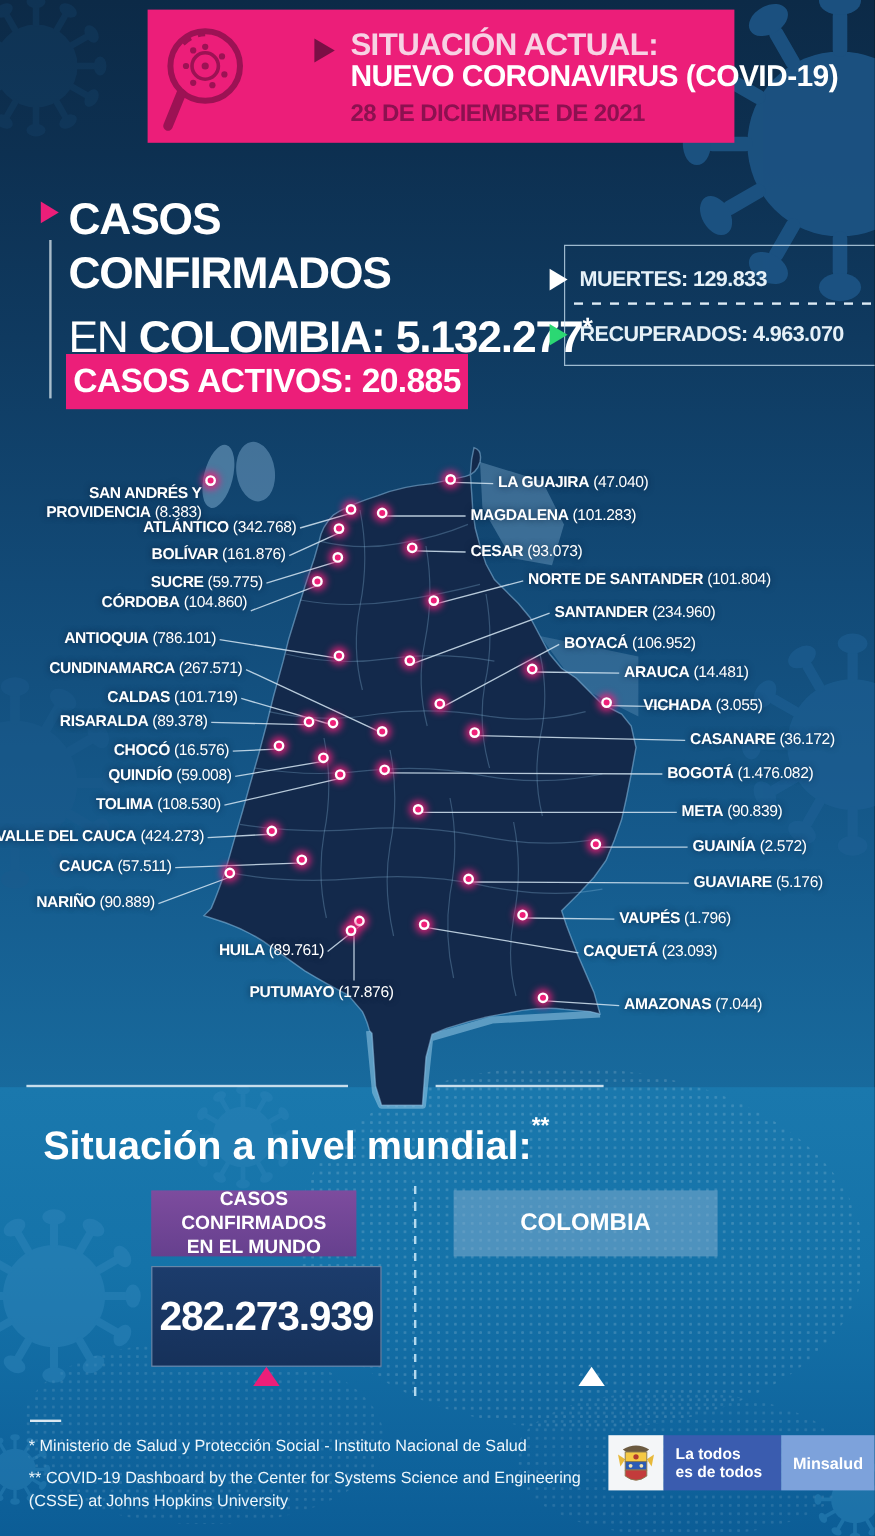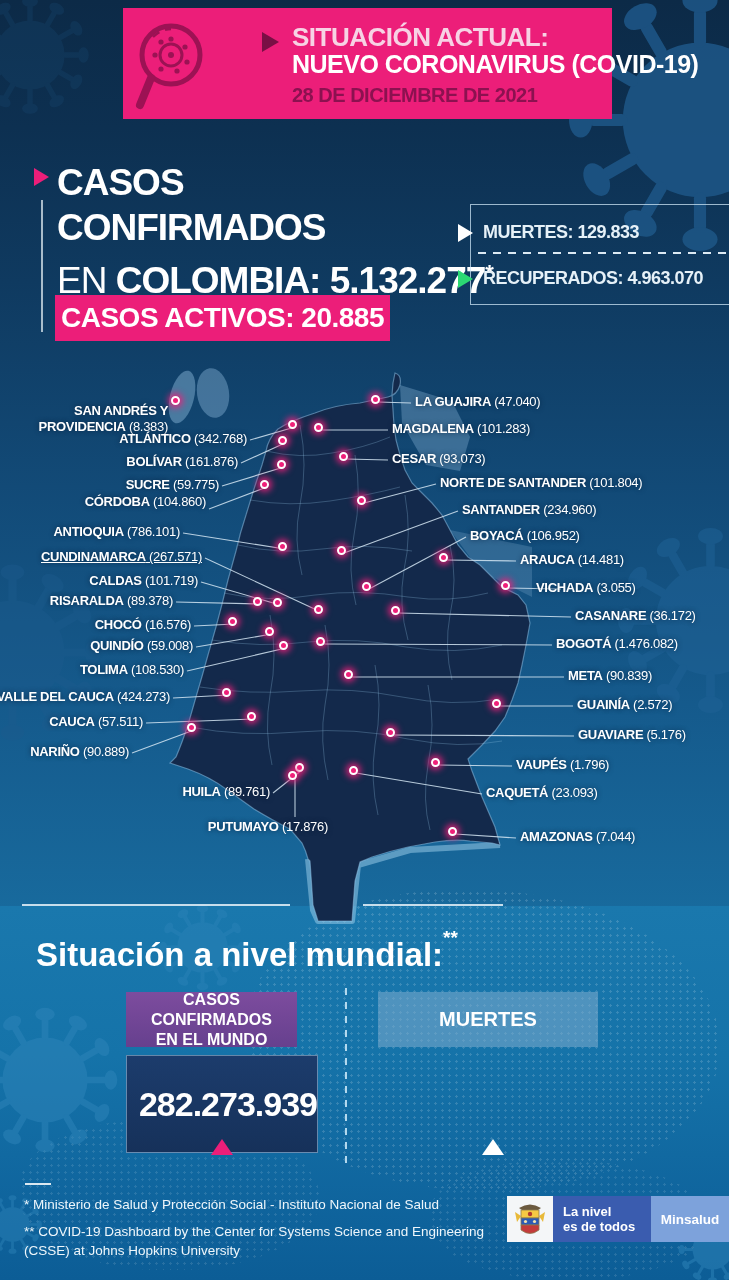--- a/index.html
+++ b/index.html
@@ -44,21 +44,21 @@
   #world-title { left:36px; top:936px; font-size:33px; font-weight:700; color:#fff; }
   #world-title sup { font-size:19px; position:relative; top:-10px; }
   .stat-header { display:flex; flex-direction:column; align-items:center; justify-content:center;
                  color:#fff; font-weight:700; text-align:center; }
   #cases-header { left:126px; top:992px; width:171px; height:55px; font-size:16px; line-height:20px;
                   background:linear-gradient(180deg,#7d4c9e,#66408e); }
   #deaths-header { left:378px; top:992px; width:220px; height:55px; font-size:20px;
                   background:rgba(125,172,206,.55); }
   .stat-body { background:linear-gradient(180deg,#1c3c6c,#16315a); border:1px solid rgba(170,205,235,.55);
                display:flex; align-items:center; justify-content:center; }
-  #cases-body { left:126px; top:1055px; width:192px; height:98px;justify-content:flex-end; }
+  #cases-body { left:126px; top:1055px; width:192px; height:84px; }
   #deaths-body { left:395px; top:1055px; width:197px; height:90px; }
   .stat-number { font-size:34px; font-weight:700; color:#fff; letter-spacing:-1px; }
   .tri-up { width:0; height:0; border-left:11px solid transparent; border-right:11px solid transparent; }
   #world-vdash { left:345px; top:988px; width:2px; height:182px;
                  background:repeating-linear-gradient(180deg,rgba(195,228,246,.9) 0 7px,transparent 7px 14px); }
   
   .foot-note { font-size:13.5px; color:#eef6fb; line-height:19px; }
   .logo-box { display:flex; align-items:center; color:#fff; }
   #logo-escudo { left:507px; top:1196px; width:46px; height:46px; background:#f4f6f8; justify-content:center; }
   #logo-salud { left:553px; top:1196px; width:98px; height:46px; background:#3a5caf; padding-left:10px;
@@ -248,21 +248,21 @@
       <div class="dept-label dept-left" style="right: 482px; top: 431px;"><b>ATLÁNTICO</b><span>&nbsp;(342.768)</span></div>
       <div class="map-dot" style="left: 278px; top: 436px;"></div>
       <div class="dept-label dept-left" style="right: 491px; top: 454px;"><b>BOLÍVAR</b><span>&nbsp;(161.876)</span></div>
       <div class="map-dot" style="left: 277px; top: 460px;"></div>
       <div class="dept-label dept-left" style="right: 510px; top: 477px;"><b>SUCRE</b><span>&nbsp;(59.775)</span></div>
       <div class="map-dot" style="left: 260px; top: 480px;"></div>
       <div class="dept-label dept-left" style="right: 523px; top: 494px;"><b>CÓRDOBA</b><span>&nbsp;(104.860)</span></div>
       <div class="map-dot" style="left: 278px; top: 542px;"></div>
       <div class="dept-label dept-left" style="right: 549px; top: 524px; text-align: right;"><b>ANTIOQUIA</b><span>&nbsp;(786.101)</span></div>
       <div class="map-dot" style="left: 314px; top: 605px;"></div>
-      <div class="dept-label dept-left" style="right: 527px; top: 549px; text-decoration: underline;"><b>CUNDINAMARCA</b><span>&nbsp;(267.571)</span></div>
+      <div class="dept-label dept-left" style="right: 527px; top: 549px;"><b>CUNDINAMARCA</b><span>&nbsp;(267.571)</span></div>
       <div class="map-dot" style="left: 273px; top: 598px;"></div>
       <div class="dept-label dept-left" style="right: 531px; top: 573px;"><b>CALDAS</b><span>&nbsp;(101.719)</span></div>
       <div class="map-dot" style="left: 253px; top: 597px;"></div>
       <div class="dept-label dept-left" style="right: 556px; top: 593px;"><b>RISARALDA</b><span>&nbsp;(89.378)</span></div>
       <div class="map-dot" style="left: 228px; top: 617px;"></div>
       <div class="dept-label dept-left" style="right: 538px; top: 617px;"><b>CHOCÓ</b><span>&nbsp;(16.576)</span></div>
       <div class="map-dot" style="left: 265px; top: 627px;"></div>
       <div class="dept-label dept-left" style="right: 536px; top: 638px;"><b>QUINDÍO</b><span>&nbsp;(59.008)</span></div>
       <div class="map-dot" style="left: 279px; top: 641px;"></div>
       <div class="dept-label dept-left" style="right: 545px; top: 662px;"><b>TOLIMA</b><span>&nbsp;(108.530)</span></div>
@@ -317,21 +317,21 @@
       <span>EN EL MUNDO</span>
   </div>
   <div class="abs stat-body" id="cases-body">
     <span class="stat-number">282.273.939</span>
   </div>
   <div class="abs tri-up" style="left:211px;top:1139px;border-bottom:16px solid #EC1E79"></div>
 
   <div class="abs" id="world-vdash"></div>
 
   <div class="abs stat-header" id="deaths-header">
-    <span>MUERTES</span>
+    <span>COLOMBIA</span>
   </div>
   <div class="abs tri-up" style="left:482px;top:1139px;border-bottom:16px solid #ffffff"></div>
 
   <div class="abs" style="left:25px;top:1183px;width:26px;height:2px;background:rgba(255,255,255,.85)"></div>
   <div class="abs foot-note" style="left:24px;top:1195px;width:470px">* Ministerio de Salud y Protección Social - Instituto Nacional de Salud</div>
   <div class="abs foot-note" style="left:24px;top:1222px;width:470px">** COVID-19 Dashboard by the Center for Systems Science and Engineering (CSSE) at Johns Hopkins University</div>
 
   <div class="abs logo-box" id="logo-escudo">
     <svg width="38" height="38" viewBox="0 0 38 38">
       <path d="M8,8 Q19,1 30,8 L24,12 L14,12 Z" fill="#6b5a40"></path>
@@ -340,21 +340,21 @@
       <rect x="10" y="10" width="18" height="8" fill="#f5c944" stroke="#8a7a50" stroke-width="0.8"></rect>
       <rect x="10" y="18" width="18" height="7" fill="#2b5bb5" stroke="#8a7a50" stroke-width="0.8"></rect>
       <path d="M10,25 L28,25 L28,30 Q19,37 10,30 Z" fill="#c33b3b" stroke="#8a7a50" stroke-width="0.8"></path>
       <circle cx="19" cy="14" r="2.2" fill="#b23a2e"></circle>
         <circle cx="14.5" cy="21.5" r="1.6" fill="#f2e4b0"></circle>
         <circle cx="23.5" cy="21.5" r="1.6" fill="#f2e4b0"></circle>
     </svg>
   </div>
   <div class="abs logo-box" id="logo-salud">
     <div>
-        <div>La nivel</div>
+        <div>La todos</div>
         <div>es de todos</div>
       </div>
   </div>
   <div class="abs logo-box" id="logo-min">
     <span>Minsalud</span>
   </div>
 
 </div>
 
 </body></html>

